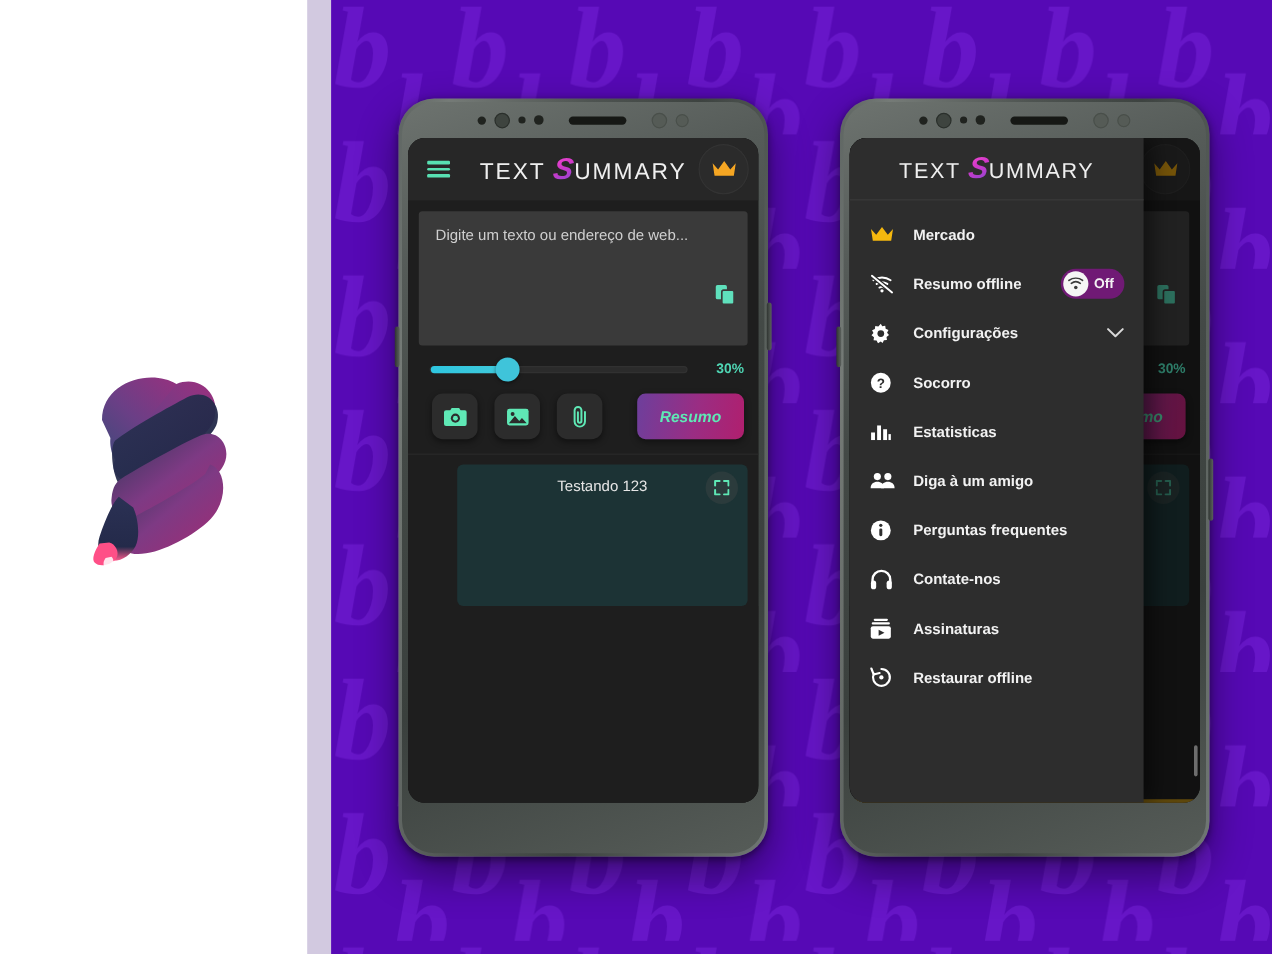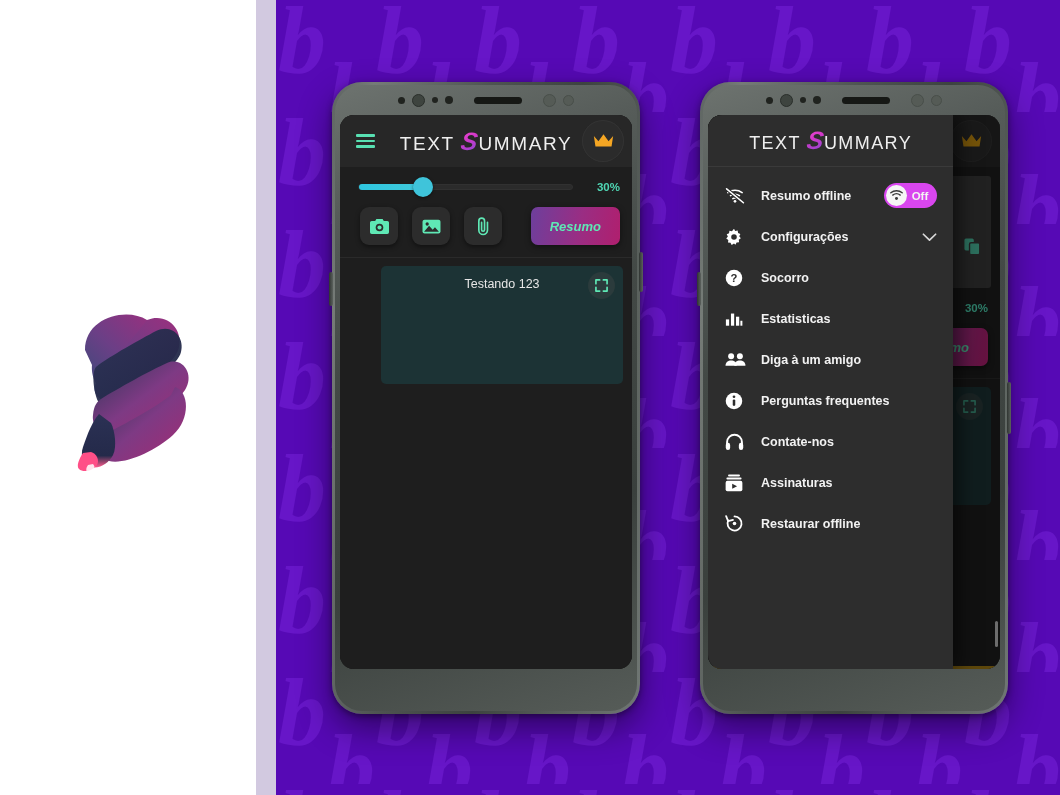--- a/index.html
+++ b/index.html
@@ -199,21 +199,21 @@
   }
   .d-ico {
     width: 26px; min-width: 26px; display: flex; align-items: center; justify-content: flex-start;
     color: #ffffff;
   }
   .d-label { color: #f2f2f2; font-size: 12.5px; font-weight: 700; margin-left: 10px; }
   .d-chev { margin-left: auto; color: #d8d8d8; }
   .toggle {
     margin-left: auto; display: flex; align-items: center; gap: 5px;
     height: 25px; padding: 0 9px 0 2px; border-radius: 13px;
-    background: #d946ef;
+    background: #701a75;
   }
   .toggle-thumb {
     width: 21px; height: 21px; border-radius: 50%; background: #f5f5f5;
     display: flex; align-items: center; justify-content: center;
     color: #3a3a3a;
   }
   .toggle-text { color: #f3f3f3; font-size: 11.5px; font-weight: 700; }
   .scrim { position: absolute; inset: 0; background: rgba(0,0,0,.42); z-index: 4; }
   .scrollbar {
     position: absolute; right: 2px; bottom: 22px; width: 3px; height: 26px;
@@ -300,20 +300,31 @@
             <div class="brand">
               <span>TEXT </span><span class="s-glyph">S</span><span>UMMARY</span>
             </div>
             <div class="crown-btn">
               <svg width="21" height="16" viewBox="0 0 24 18">
                 <path d="M1 3.4 L6.2 9.2 L12 1.3 L17.8 9.2 L23 3.4 L21.2 15.2 L2.8 15.2 Z" fill="#f5a623"></path>
               </svg>
             </div>
           </div>
 
+          <div class="body-pad">
+            <div class="input-card">
+              <div class="input-ph">Digite um texto ou endereço de web...</div>
+              <div class="copy-ico">
+                <svg width="17" height="18" viewBox="0 0 20 21">
+                  <rect x="0.5" y="0.5" width="11" height="14" rx="1.8" fill="#5fe0bc"></rect>
+                  <rect x="6.5" y="5.5" width="12" height="14" rx="1.8" fill="#5fe0bc" stroke="#3a3a3a" stroke-width="1.6"></rect>
+                </svg>
+              </div>
+            </div>
+          </div>
 
           <div class="slider-row">
             <div class="track">
               <div class="fill"></div>
               <div class="knob"></div>
             </div>
             <div class="pct">30%</div>
           </div>
 
           <div class="btn-row">
@@ -426,20 +437,28 @@
 
         <div class="drawer">
           <div class="drawer-head">
             <div class="brand">
               <span>TEXT </span><span class="s-glyph">S</span><span>UMMARY</span>
             </div>
           </div>
 
           <div class="drawer-list">
 
+            <div class="d-item">
+              <span class="d-ico">
+                <svg width="20" height="15" viewBox="0 0 24 18">
+                    <path d="M1 3.4 L6.2 9.2 L12 1.3 L17.8 9.2 L23 3.4 L21.2 15.2 L2.8 15.2 Z" fill="#f5b80e"></path>
+                  </svg>
+              </span>
+              <span class="d-label">Mercado</span>
+            </div>
 
             <div class="d-item">
               <span class="d-ico">
                 <svg width="20" height="17" viewBox="0 0 22 19">
                   <path d="M3 6.2 A14 14 0 0 1 19 6.2" fill="none" stroke="#fff" stroke-width="1.8" stroke-linecap="round"></path>
                   <path d="M6 9.6 A9.5 9.5 0 0 1 16 9.6" fill="none" stroke="#fff" stroke-width="1.8" stroke-linecap="round"></path>
                   <path d="M8.6 13 A5 5 0 0 1 13.4 13" fill="none" stroke="#fff" stroke-width="1.8" stroke-linecap="round"></path>
                   <circle cx="11" cy="16" r="1.5" fill="#fff"></circle>
                   <path d="M1.6 2 L20.4 17.6" stroke="#2d2d2d" stroke-width="4"></path>
                   <path d="M1.6 2 L20.4 17.6" stroke="#fff" stroke-width="1.8" stroke-linecap="round"></path>

